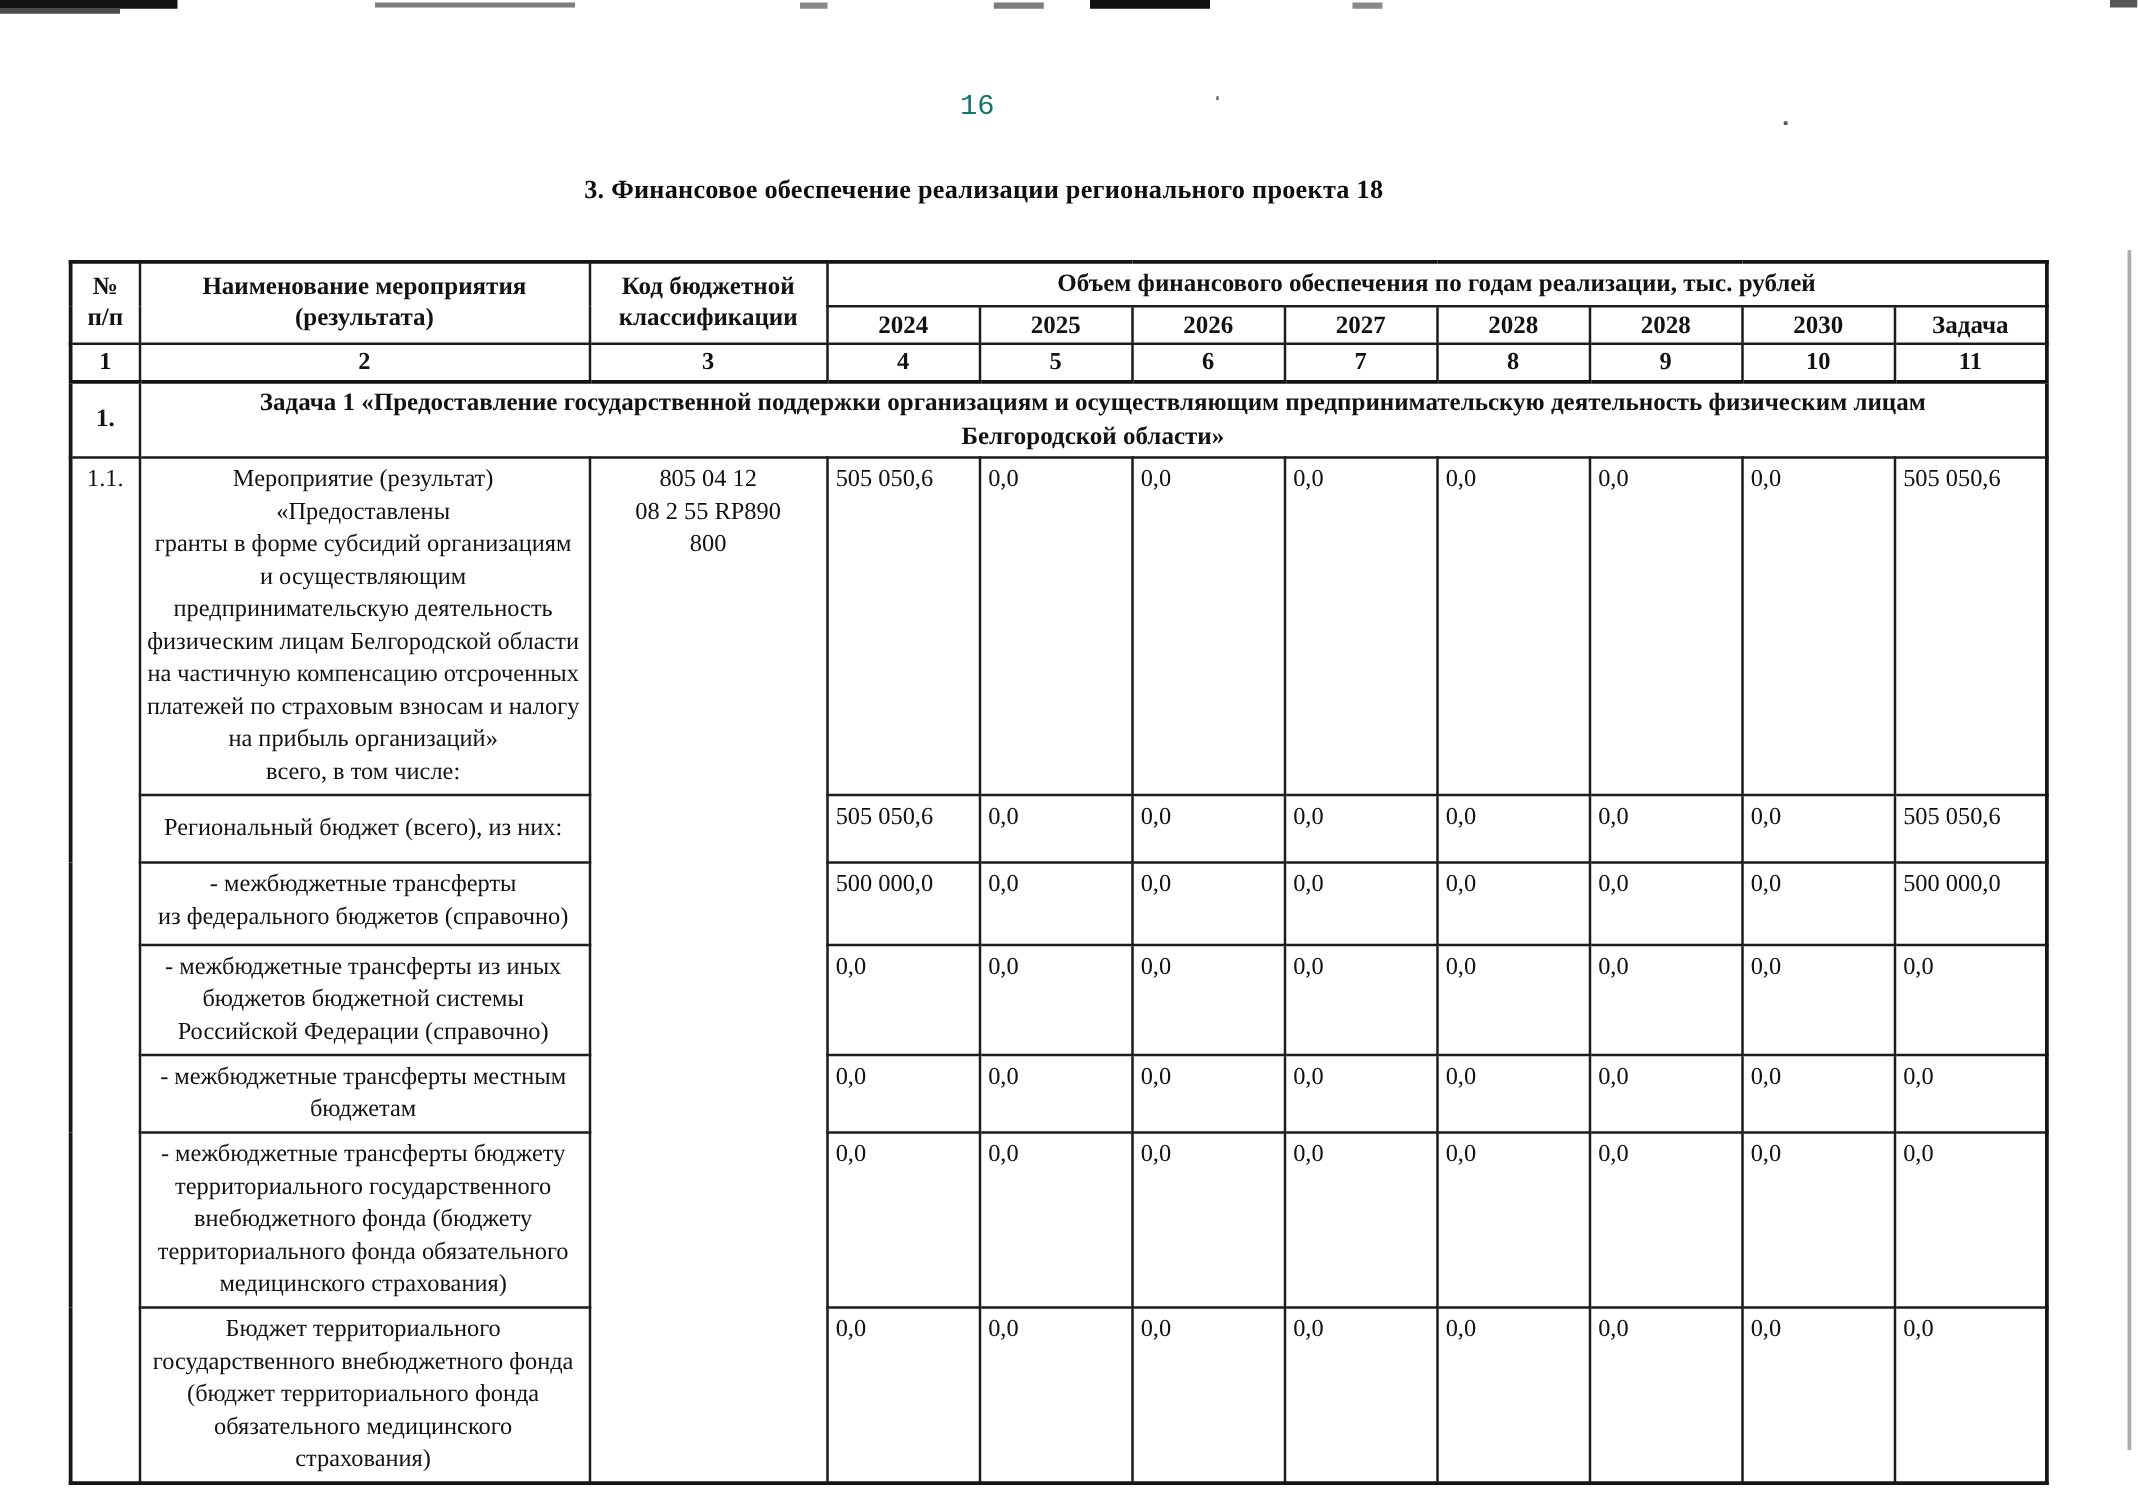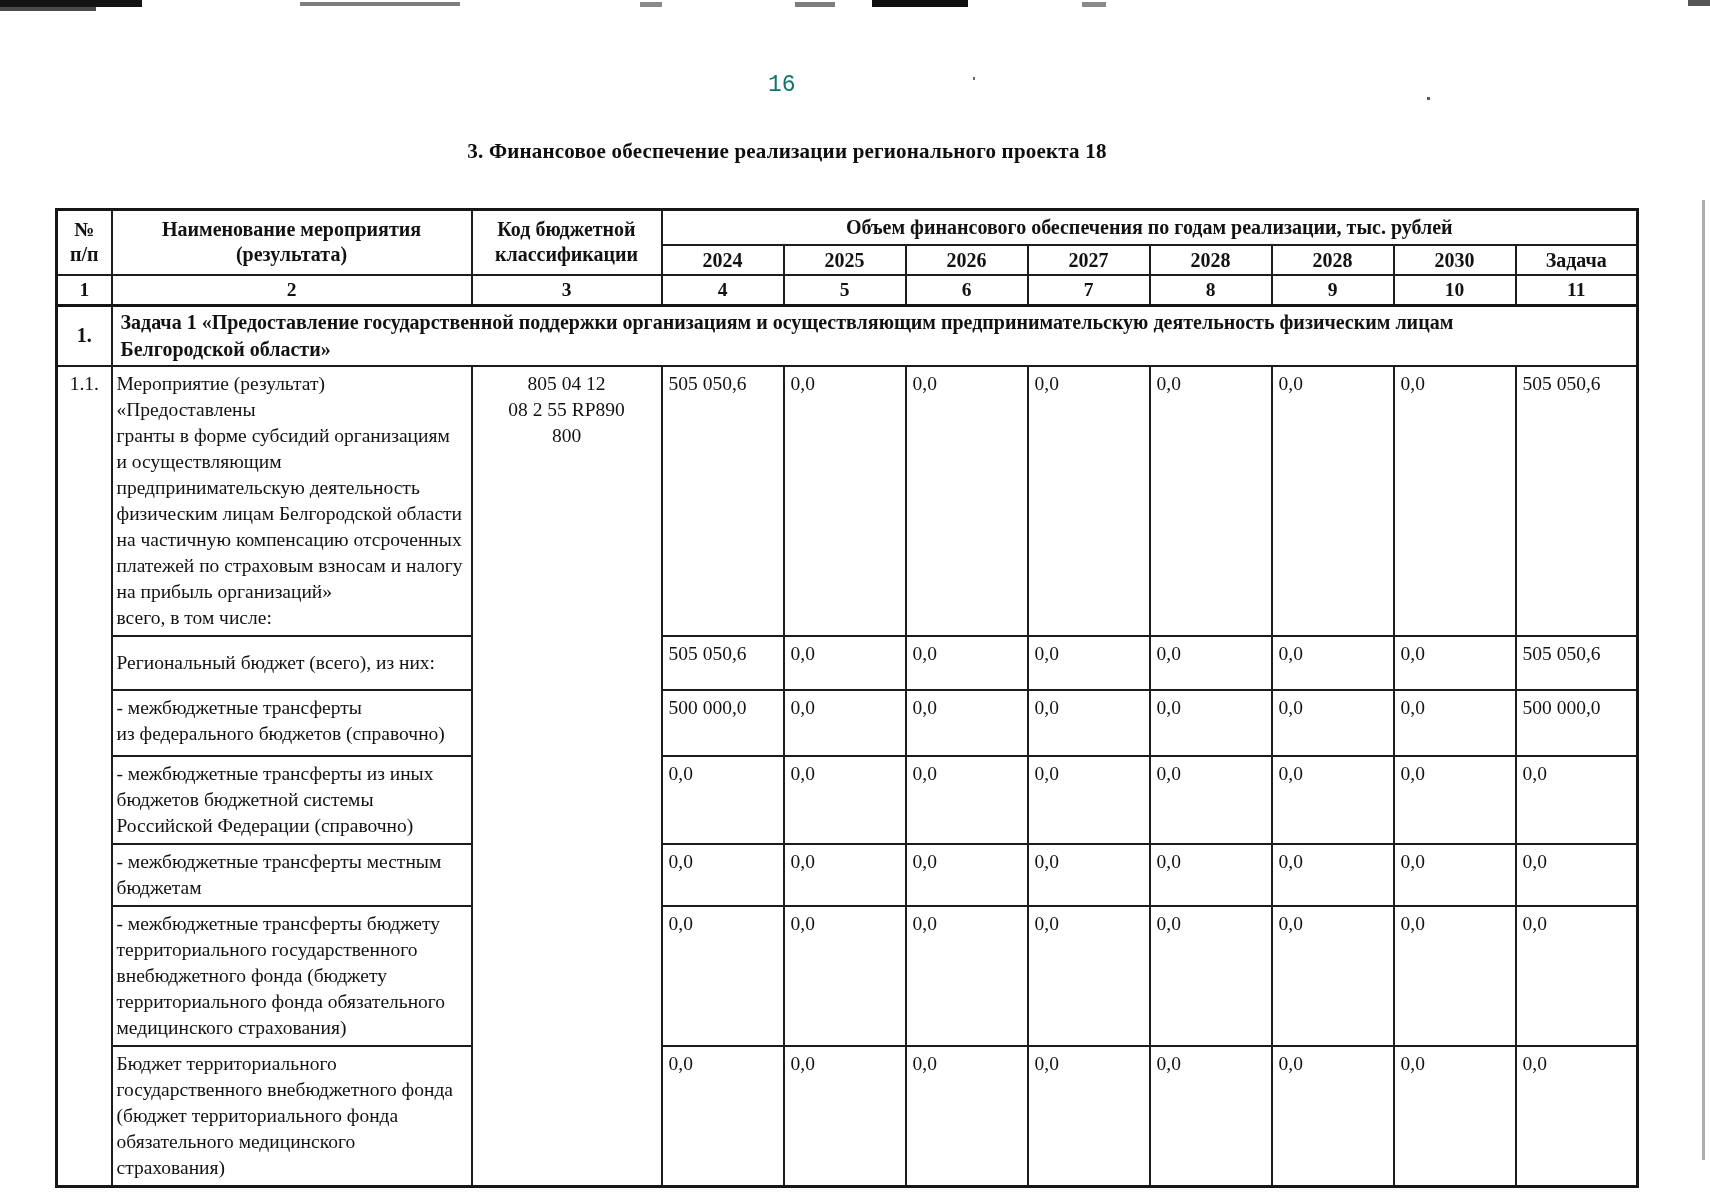--- a/index.html
+++ b/index.html
@@ -24,21 +24,21 @@
     position:absolute; left:55px; top:208px;
     border-collapse:collapse; table-layout:fixed; width:1581px;
     border:3px solid #161616;
   }
   td {
     border:2px solid #1c1c1c;
     padding:2px 6px; vertical-align:top;
     font-size:19.5px; line-height:26px;
     overflow:hidden;
   }
-  .pre { white-space:pre-line; }
+  .pre { white-space:pre-line;text-align:center; }
   tr.hdr td {
     text-align:center; vertical-align:middle;
     font-weight:bold; font-size:20px; line-height:25px; padding:2px 4px;
   }
   tr.years td {
     text-align:center; vertical-align:middle;
     font-weight:bold; font-size:20px; padding:1px 2px;
   }
   tr.nums td {
     text-align:center; vertical-align:middle;

